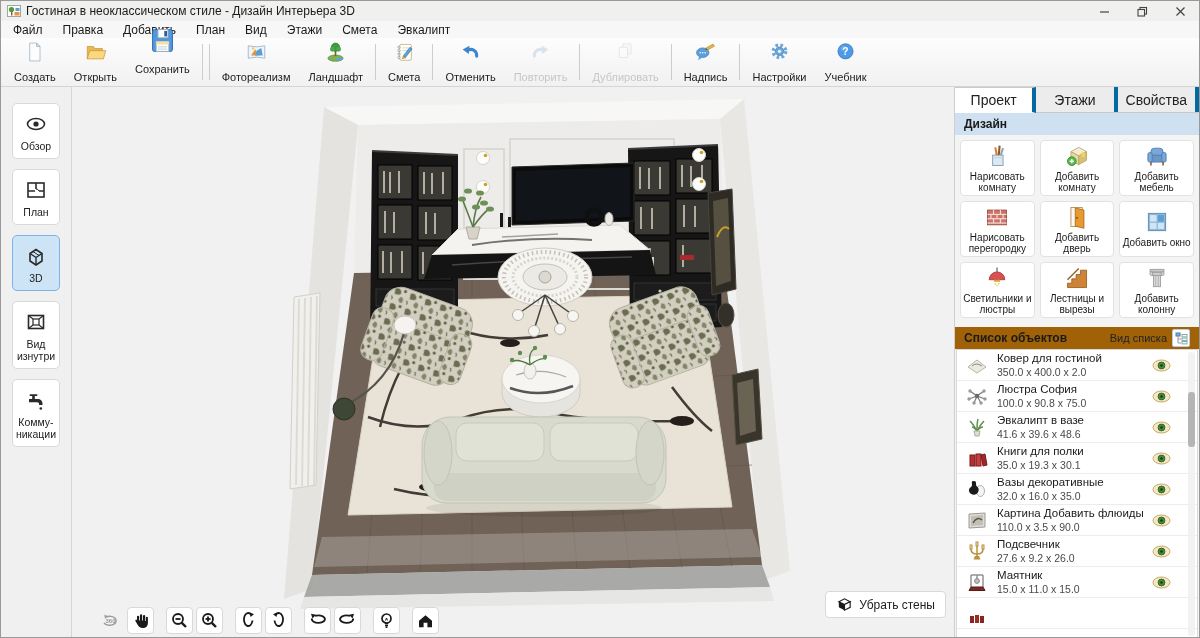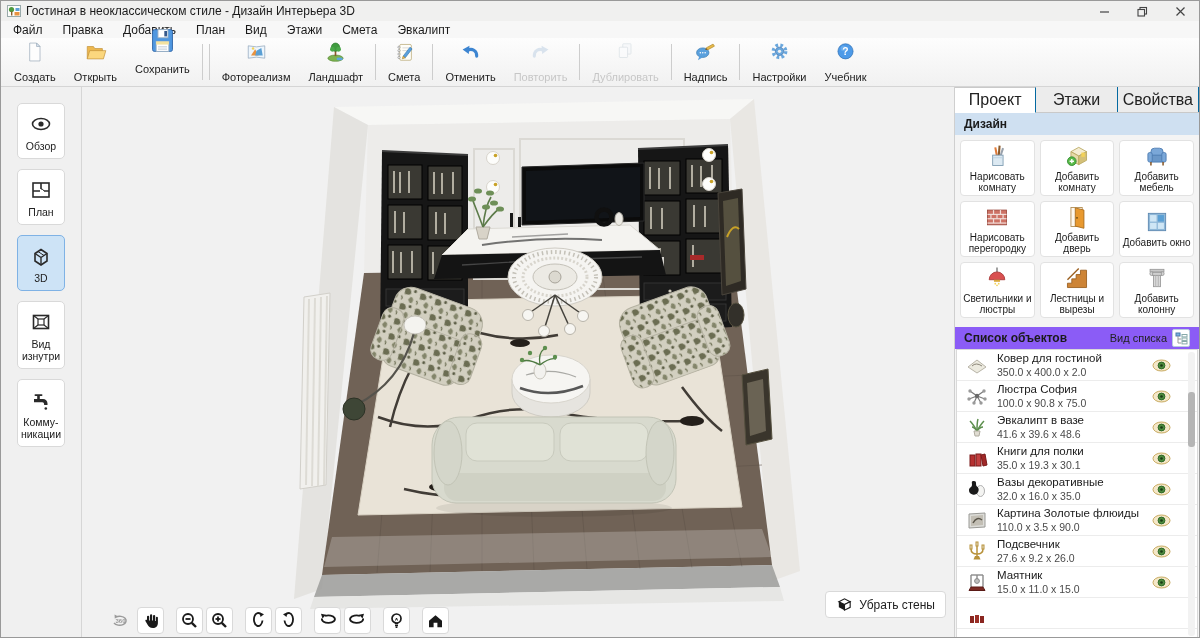--- a/index.html
+++ b/index.html
@@ -24,47 +24,47 @@
   .tbtn svg { width:29px; height:29px; }
   .tbtn .lbl { margin-top:8px; white-space:nowrap; }
   .tbtn.disabled { opacity:.5; }
   .tbtn.disabled .lbl { color:#9a9a9a; }
   .savewrap { display:flex; align-items:center; }
   .drop { font-size:9px; color:#333; margin:14px 2px 0 0px; }
 
   
   .main { display:flex; height:552px; }
 
-  .sidebar { width:81px; background:#f0f0f0; border-right:1px solid #d6d6d6; padding-top:16px; display:flex; flex-direction:column; align-items:center; gap:10px; }
+  .sidebar { width:71px; background:#f0f0f0; border-right:1px solid #d6d6d6; padding-top:16px; display:flex; flex-direction:column; align-items:center; gap:10px; }
   .sbtn { width:48px; background:#fff; border:1px solid #d9d9d9; border-radius:5px; display:flex; flex-direction:column; align-items:center; justify-content:center; padding:8px 2px 6px; font-size:10.5px; color:#222; text-align:center; line-height:1.15; cursor:default; }
   .sbtn svg { width:24px; height:24px; margin-bottom:4px; }
   .sbtn.active { background:#cde3f6; border-color:#7fb2e5; }
 
   
   .canvas { flex:1; position:relative; background:#f1f1f1; overflow:hidden; }
   .scene { position:absolute; left:0; top:0; }
 
   .bottom-tools { position:absolute; left:25px; bottom:5px; display:flex; align-items:center; }
   .btool { width:27px; height:27px; background:#fff; border:1px solid #d9d9d9; border-radius:4px; display:flex; align-items:center; justify-content:center; margin-right:3px; cursor:default; }
   .btool svg { width:19px; height:19px; }
   .btool.flat { background:transparent; border-color:transparent; }
   .bgap { width:9px; }
   .remove-walls { position:absolute; right:8px; bottom:21px; height:27px; background:#fff; border:1px solid #d9d9d9; border-radius:4px; display:flex; align-items:center; padding:0 10px; font-size:12px; color:#222; font-family:"Liberation Sans",sans-serif; cursor:default; }
   .remove-walls svg { width:17px; height:17px; margin-right:6px; }
 
   
   .panel { width:245px; background:#f4f4f4; border-left:1px solid #cfcfcf; display:flex; flex-direction:column; }
   .tabs { display:flex; height:26px; background:#ececec; border-bottom:1px solid #c9c9c9; }
-  .tab { flex:1; display:flex; align-items:center; justify-content:center; font-size:16px; color:#222; border-right:1px solid #0369a1; cursor:default; background:#ececec; }
+  .tab { flex:1; display:flex; align-items:center; justify-content:center; font-size:14px; color:#222; border-right:4px solid #0369a1; cursor:default; background:#ececec; }
   .tab.active { background:#fff; border-bottom:1px solid #fff; margin-bottom:-1px; border-top:1px solid #c9c9c9; }
   .sec-head { height:22px; background:#cfe0f1; display:flex; align-items:center; padding:0 9px; font-size:12px; font-weight:bold; color:#1a1a1a; }
   .design-grid { display:grid; grid-template-columns:repeat(3,1fr); gap:5px; padding:5px 5px 9px; background:#f4f4f4; }
   .dcard { height:56px; background:#fff; border:1px solid #e2e2e2; border-radius:4px; display:flex; flex-direction:column; align-items:center; justify-content:center; font-size:10px; color:#1a1a1a; text-align:center; line-height:1.12; padding:2px; cursor:default; }
   .dcard svg { width:26px; height:26px; margin-bottom:2px; flex:none; }
-  .obj-head { height:22px; background:#8b5cf6; display:flex; align-items:center; padding:0 9px; font-size:12px; color:#1a1a1a; }
+  .obj-head { height:22px; background:#a16207; display:flex; align-items:center; padding:0 9px; font-size:12px; color:#1a1a1a; }
   .obj-head .h { font-weight:bold; }
   .obj-head .view { margin-left:auto; font-size:11px; font-weight:normal; color:#222; }
   .view-btn { width:18px; height:18px; background:#fff; border:1px solid #b9cede; border-radius:2px; margin-left:5px; display:flex; align-items:center; justify-content:center; }
   .view-btn svg { width:13px; height:13px; }
   .obj-list { flex:1; background:#fff; border:1px solid #d9d9d9; margin:0 1px; position:relative; overflow:hidden; }
   .orow { height:31px; display:flex; align-items:center; border-bottom:1px solid #ececec; padding-left:8px; position:relative; }
   .orow .oicon { width:24px; height:22px; flex:none; margin-right:8px; }
   .orow .otext { display:flex; flex-direction:column; justify-content:center; }
   .orow .oname { font-size:11.5px; color:#1a1a1a; line-height:1.15; }
   .orow .odims { font-size:10.5px; color:#4a4a4a; line-height:1.15; }
@@ -867,21 +867,21 @@
             </svg>
         </div>
 
         <div class="orow">
           <svg class="oicon" viewBox="0 0 22 22">
               <polygon points="3,5 19,4 19,18 3,19" fill="#dcdcd8" stroke="#9a9a96"></polygon>
               <polygon points="5,7 17,6 17,16 5,17" fill="#c2beb4"></polygon>
               <path d="M7 14q4-7 9-3" fill="none" stroke="#5a554a" stroke-width="1.5"></path>
             </svg>
           <div class="otext">
-              <span class="oname">Картина Золотые флюиды</span>
+              <span class="oname">Картина Добавить флюиды</span>
               <span class="odims">110.0 x 3.5 x 90.0</span>
             </div>
           <svg class="oeye" viewBox="0 0 19 13">
               <ellipse cx="9.5" cy="6.5" rx="8.5" ry="5.5" fill="#f4e7c8" stroke="#c8aa60"></ellipse>
               <circle cx="9.5" cy="6.5" r="3.4" fill="#4e8a3e" stroke="#2f6a28"></circle>
               <circle cx="9.5" cy="6.5" r="1.3" fill="#1a3a14"></circle>
             </svg>
         </div>
 
         <div class="orow">

